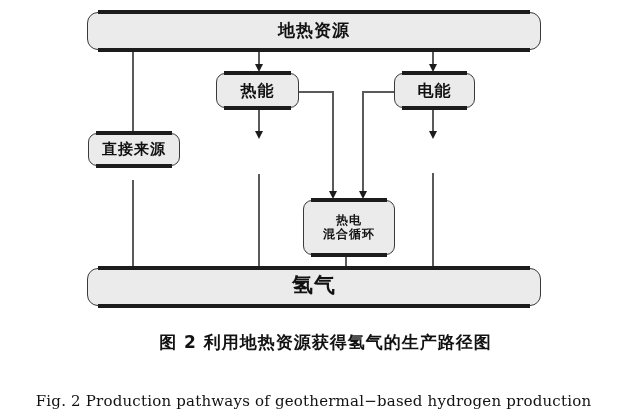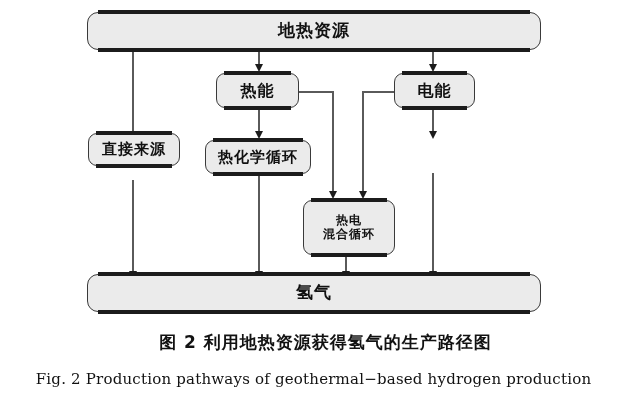--- a/index.html
+++ b/index.html
@@ -88,21 +88,21 @@
     text-align: center;
     font-family: "DejaVu Sans", "Liberation Sans", sans-serif;
     font-weight: bold;
     font-size: 17px;
     letter-spacing: 1px;
     color: #121212;
   }
   .caption-en {
     position: absolute;
     left: 0;
-    top: 370px;
+    top: 392px;
     width: 627px;
     text-align: center;
     font-family: "DejaVu Serif", "Liberation Serif", serif;
     font-size: 15px;
     letter-spacing: 0.2px;
     color: #121212;
   }
 </style>
 </head>
 <body>
@@ -153,30 +153,27 @@
   </div>
 
   <div class="node" style="left:216px; top:73px; width:83px; height:35px; font-size:16px;">
     <span class="node-label">热能</span>
   </div>
 
   <div class="node" style="left:88px; top:133px; width:92px; height:33px; font-size:15px;">
     <span class="node-label">直接来源</span>
   </div>
 
-  <div class="node" style="left:205px; top:140px; width:106px; height:34px; font-size:15px;">
-    <span class="node-label">热化学循环</span>
-  </div>
 
 
   <div class="node" style="left:303px; top:200px; width:92px; height:55px; font-size:12px;">
     <span class="node-label">热电
 混合循环</span>
   </div>
 
-  <div class="node node-wide" style="left:87px; top:274px; width:454px; height:38px; font-size:17px;">
+  <div class="node node-wide" style="left:87px; top:268px; width:454px; height:38px; font-size:21px;font-family:Liberation Mono, monospace;">
     <span class="node-label">氢气</span>
   </div>
 
 </div>
 
 <div class="caption-cn">图 2   利用地热资源获得氢气的生产路径图</div>
 <div class="caption-en">Fig. 2   Production pathways of geothermal−based hydrogen production</div>
 
 </body></html>

